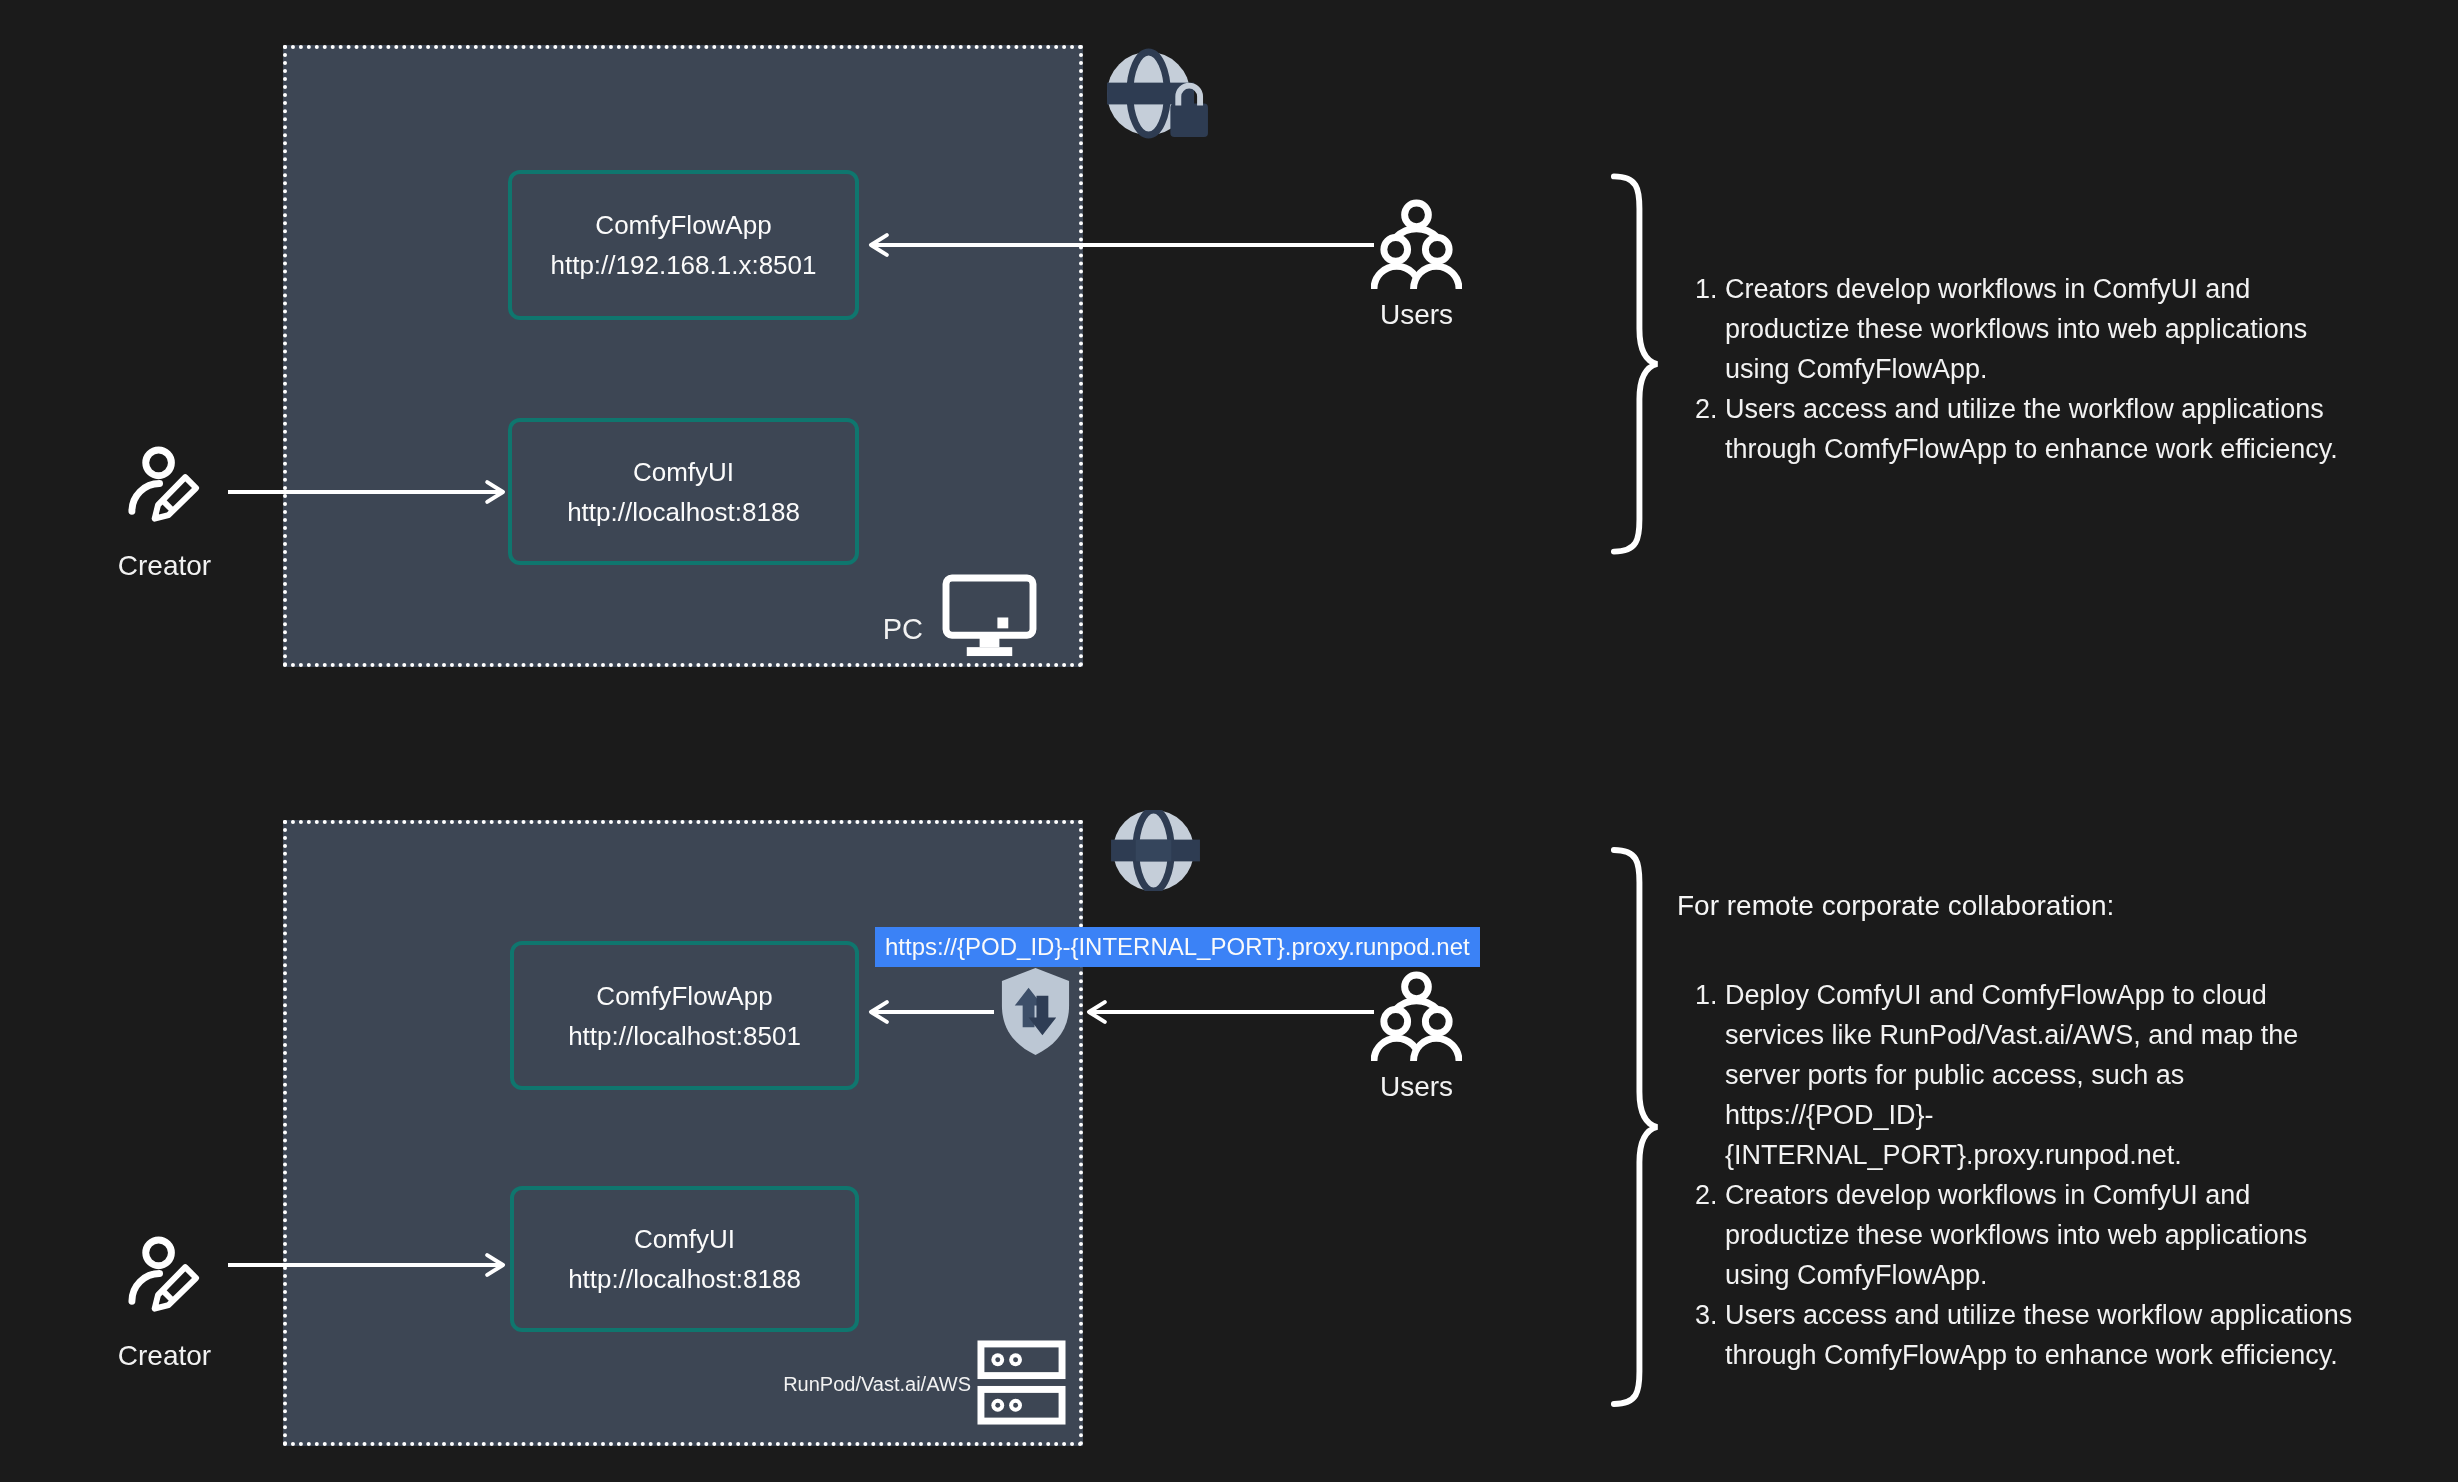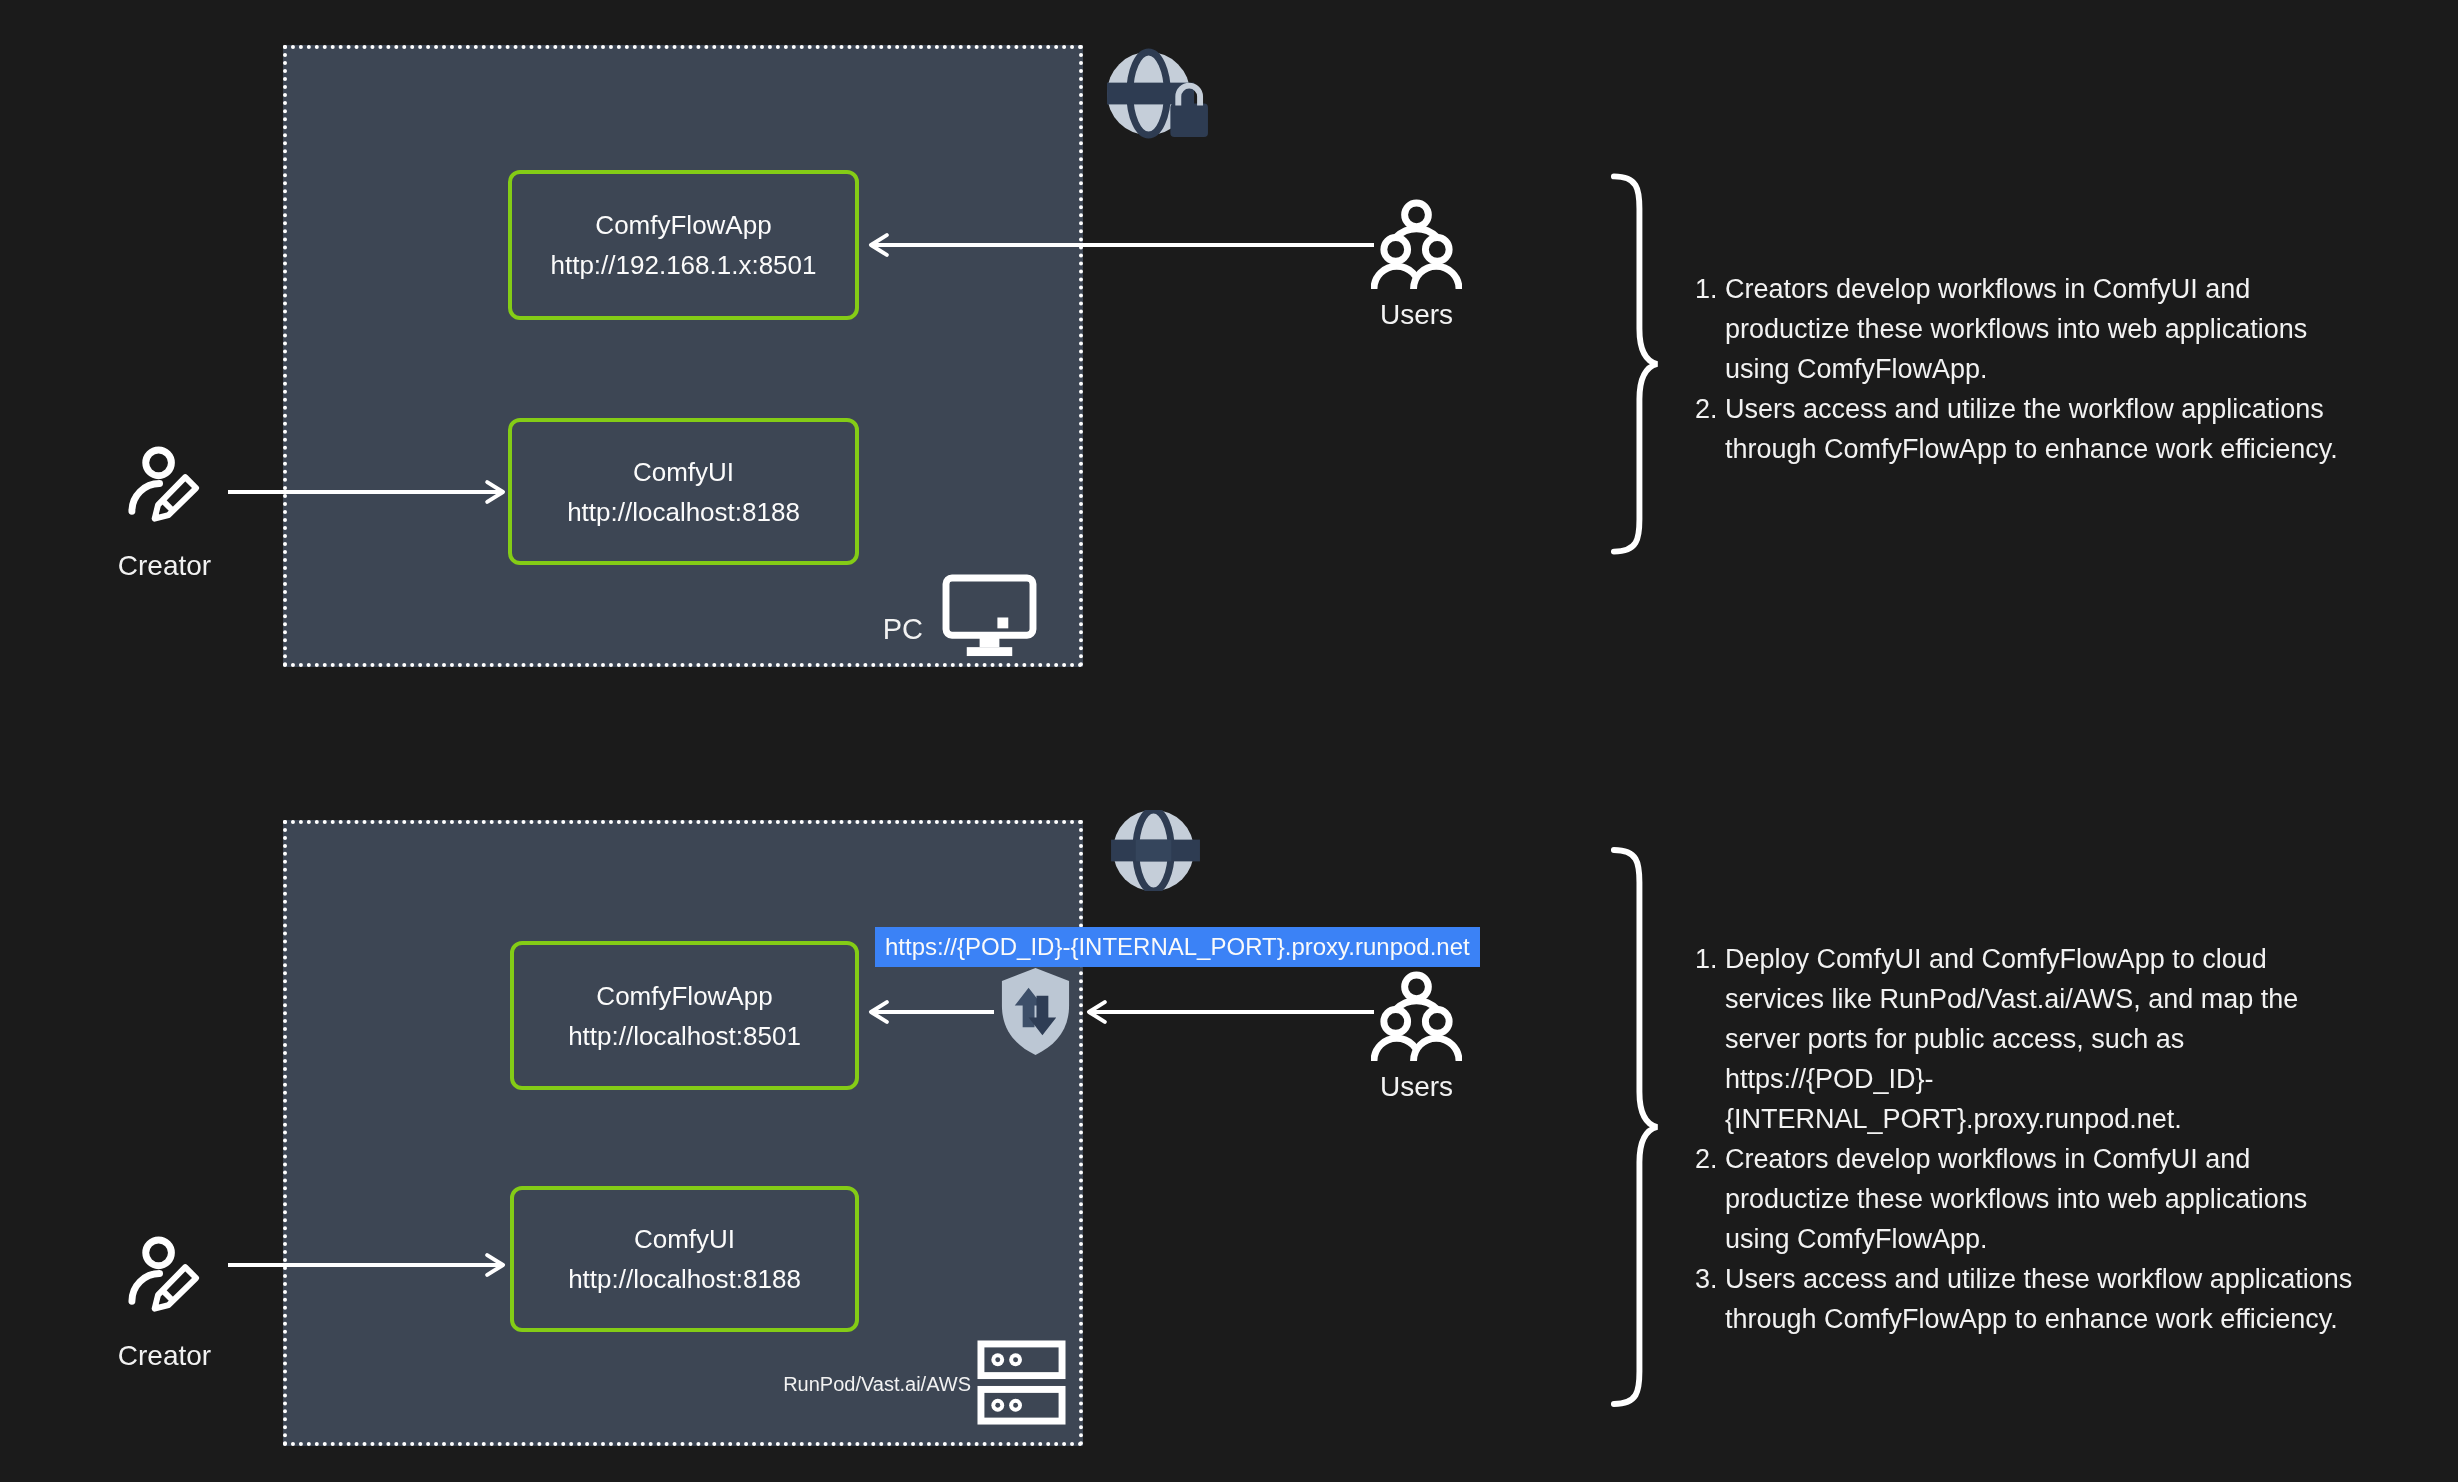--- a/index.html
+++ b/index.html
@@ -5,21 +5,21 @@
   html,body{margin:0;padding:0;background:#111;}
   .canvas{
     position:relative;width:2458px;height:1482px;background:#1b1b1b;
     font-family:"Liberation Sans",sans-serif;color:#f2f2f2;overflow:hidden;
   }
   .abs{position:absolute;}
   .panel{
     position:absolute;background:#3d4654;border:4px dotted #ffffff;box-sizing:border-box;
   }
   .app-box{
-    position:absolute;border:4px solid #84cc16;border-radius:12px;box-sizing:border-box;
+    position:absolute;border:4px solid #0f766e;border-radius:12px;box-sizing:border-box;
     display:flex;flex-direction:column;align-items:center;justify-content:center;
     text-align:center;gap:2px;
   }
   .app-title,.app-url{font-size:26px;line-height:38px;color:#fbfbfb;white-space:nowrap;}
   .icon-label{font-size:28px;color:#f2f2f2;text-align:center;}
   .host-label{font-size:20px;color:#f2f2f2;}
   .url-strip{
     position:absolute;background:#3b82f6;color:#fafafa;font-size:24px;line-height:40px;
     padding:0 10px;white-space:nowrap;z-index:2;
   }
@@ -211,20 +211,21 @@
     </svg>
   </div>
 
   <div class="abs" style="left:1608px;top:843px;">
     <svg width="55" height="568" viewBox="0 0 56 574">
       <path d="M6 5 C30 5 32 18 32 38 L32 251 C32 273 38 284 50 287 C38 290 32 301 32 323 L32 536 C32 556 30 569 6 569" fill="none" stroke="#fff" stroke-width="6" stroke-linecap="round"></path>
     </svg>
   </div>
 
   <div class="notes" style="left:1677px;top:888px;">
+    <div class="notes-title">For remote corporate collaboration:</div>
     <ol>
         <li>Deploy ComfyUI and ComfyFlowApp to cloud services like RunPod/Vast.ai/AWS, and map the server ports for public access, such as https://{POD_ID}-{INTERNAL_PORT}.proxy.runpod.net.</li>
         <li>Creators develop workflows in ComfyUI and productize these workflows into web applications using ComfyFlowApp.</li>
         <li>Users access and utilize these workflow applications through ComfyFlowApp to enhance work efficiency.</li>
       </ol>
   </div>
 
 </div>
 
 

